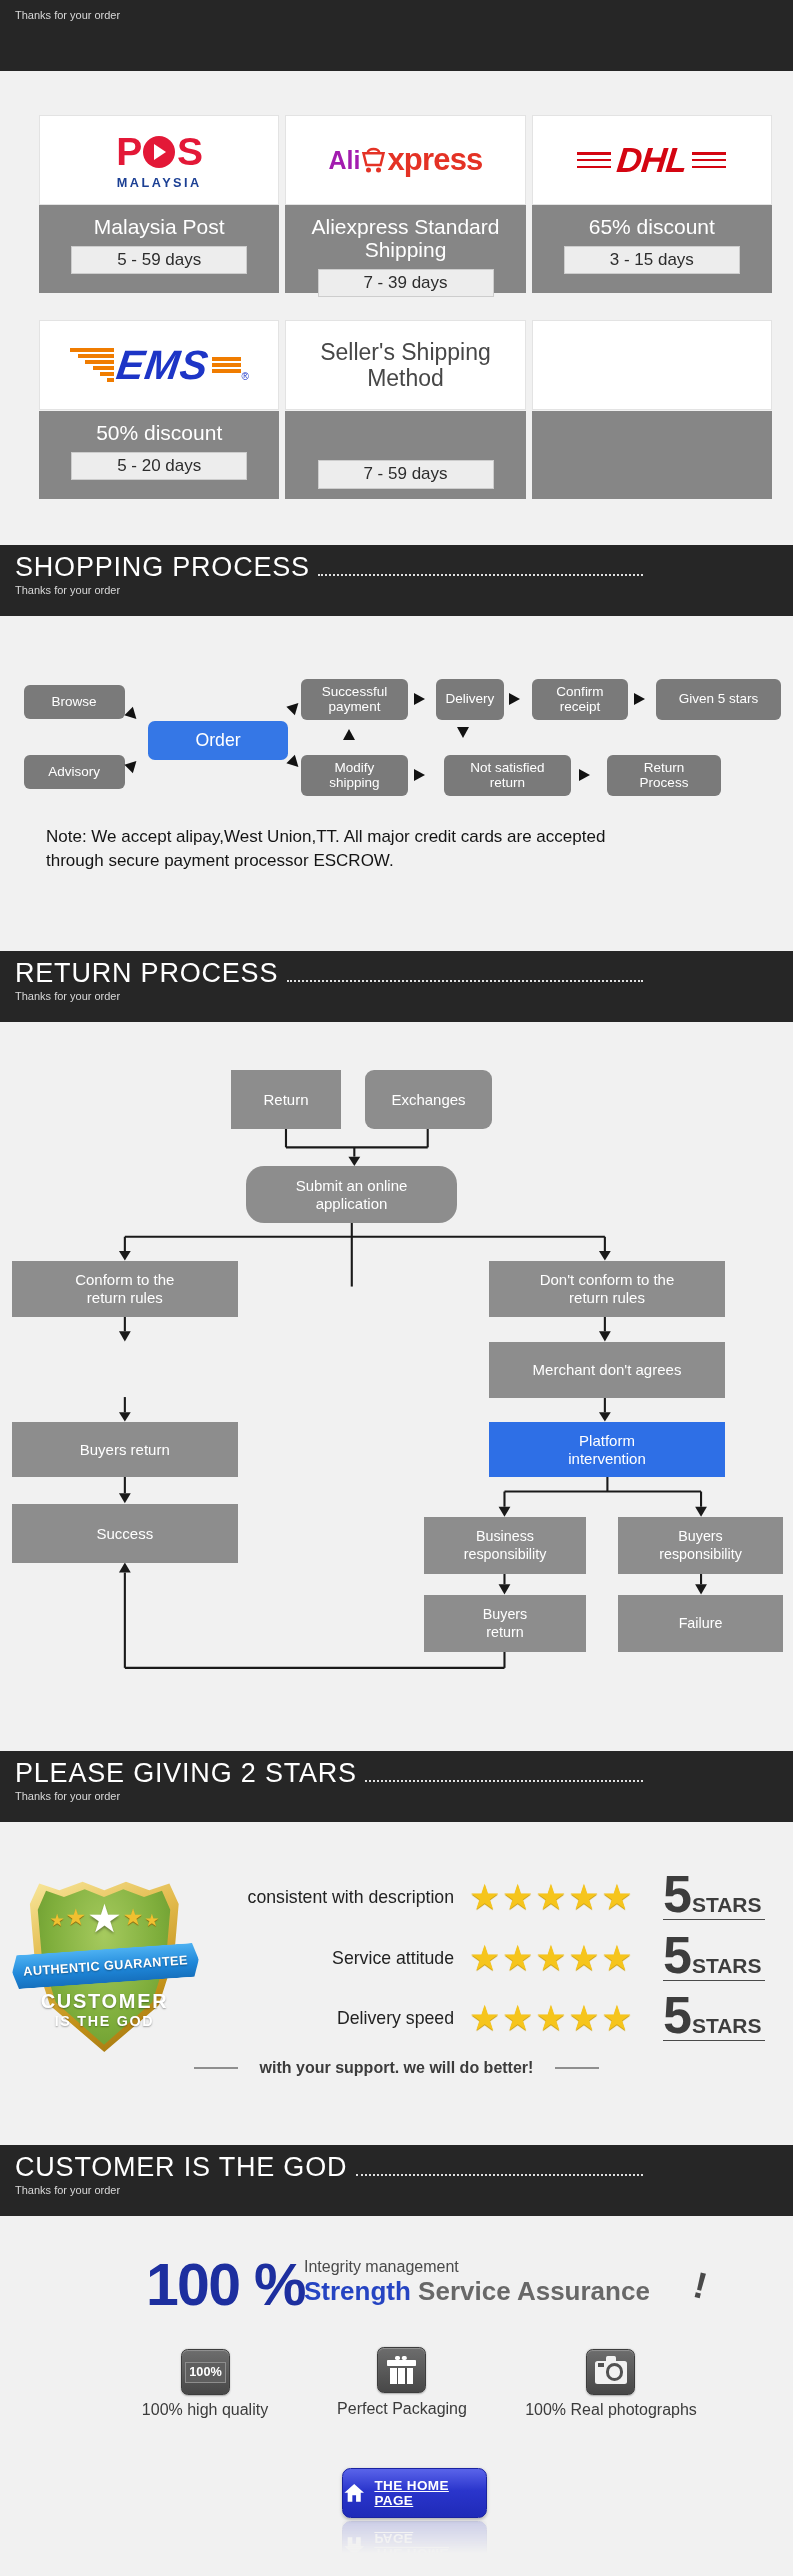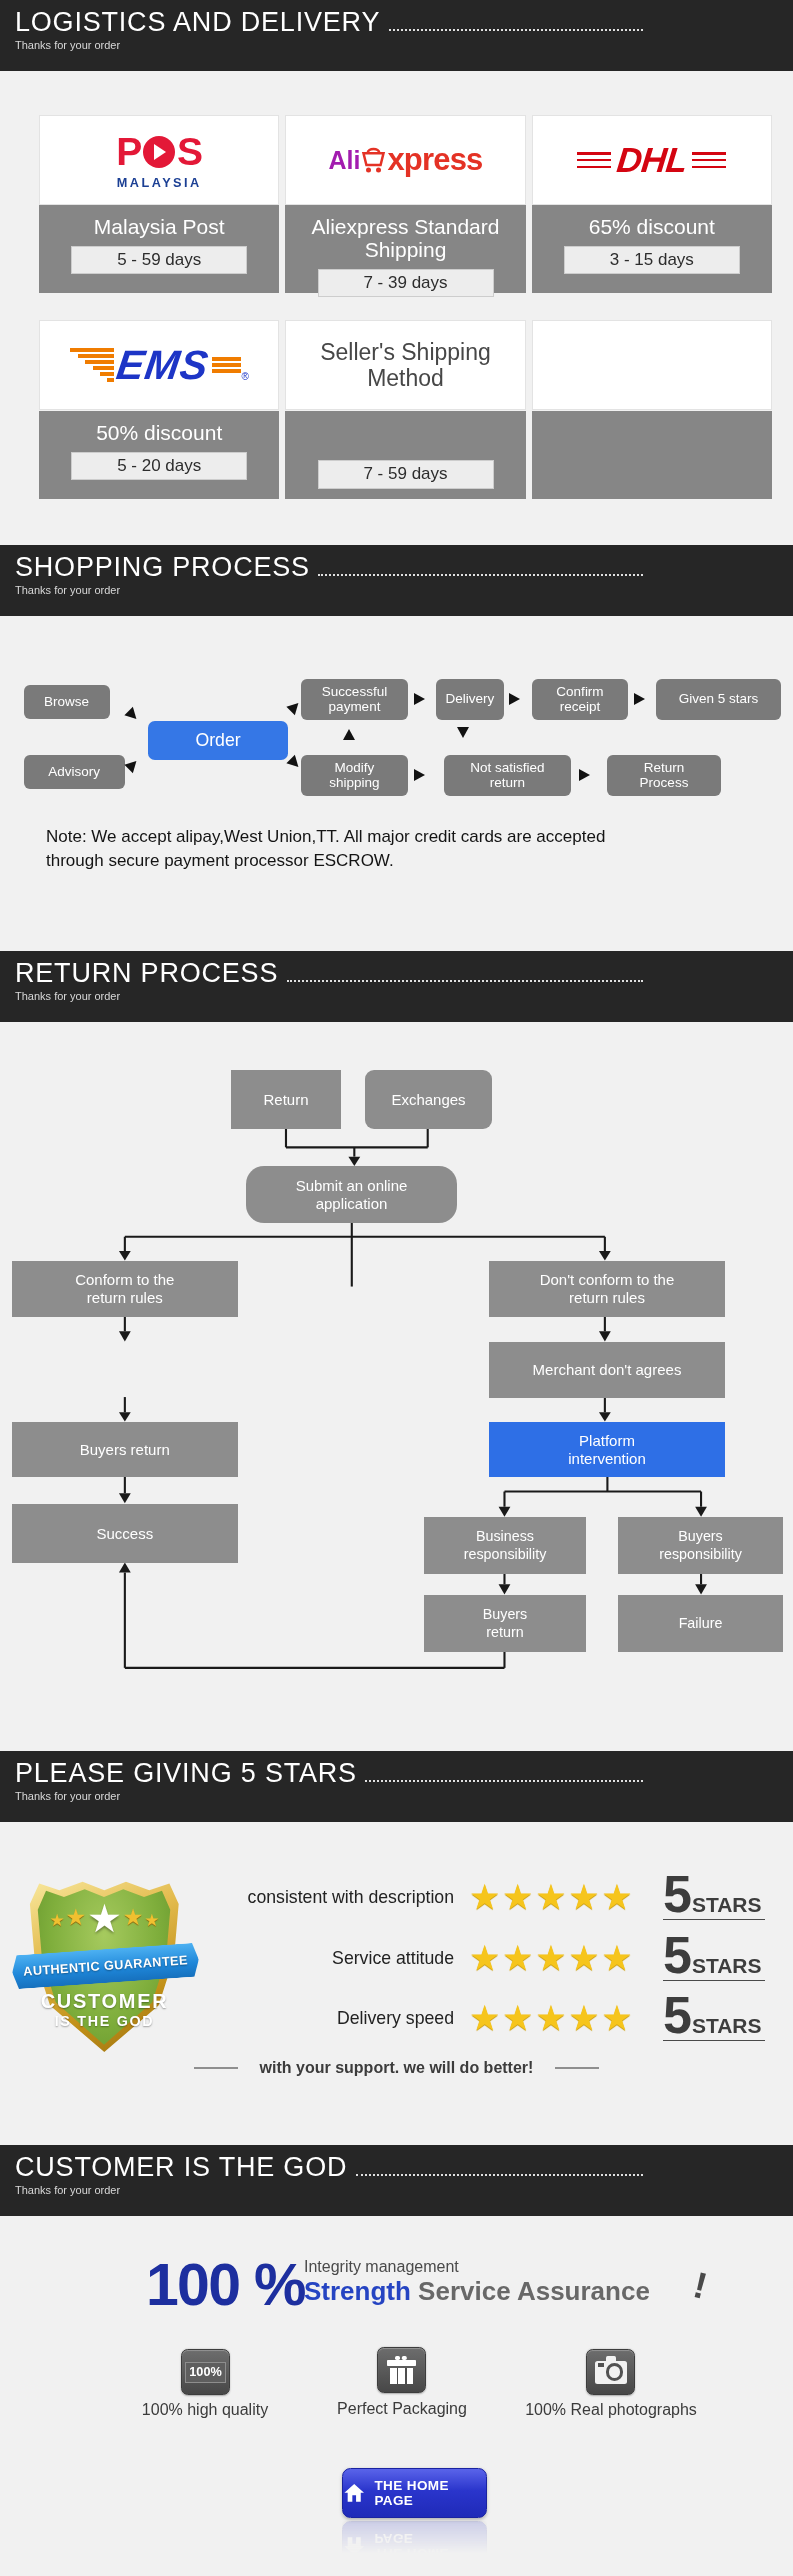--- a/index.html
+++ b/index.html
@@ -86,35 +86,31 @@
   .gift{position:relative;width:29px;height:29px;}
   .gift-knot{position:absolute;top:0;left:8.4px;width:5px;height:4.2px;background:#fff;border-radius:1.7px;box-shadow:6.8px 0 0 #fff;}
   .gift-lid{position:absolute;top:4.2px;left:0;width:29px;height:6.8px;background:#fff;border-radius:0.8px;}
   .gift-body{position:absolute;top:12.7px;left:2.5px;width:23.6px;height:16px;background:linear-gradient(to right,#fff 0 6.8px,#4e4e4e 6.8px 8.4px,#fff 8.4px 15px,#4e4e4e 15px 17px,#fff 17px 23.6px);}
   .cam{position:relative;width:32px;height:23px;background:#f2f2f2;border-radius:2.5px;}
   .cam-bump{position:absolute;top:-4.2px;left:11.8px;width:9.3px;height:5px;background:#f2f2f2;border-radius:1.7px 1.7px 0 0;}
   .cam-lens{position:absolute;top:2.5px;left:11px;width:11.8px;height:11.8px;border:3.4px solid #525252;border-radius:50%;background:#f2f2f2;}
   .cam-flash{position:absolute;top:2.5px;left:3.4px;width:5.9px;height:4.2px;background:#525252;}
   .f-label{position:absolute;font-size:16px;color:#3b3b3b;text-align:center;width:186px;}
   .home-btn{position:absolute;left:342px;top:2468px;width:145px;height:50px;background:linear-gradient(#5a64ea 0%,#2a35cc 45%,#1f2ab8 100%);border:0.8px solid #1a23a0;border-radius:8.4px;box-sizing:border-box;display:flex;align-items:center;justify-content:center;cursor:pointer;box-shadow:0 1.7px 3.4px rgba(0,0,0,.25);}
-  .home-btn span{color:#fff;font-size:13.5px;font-weight:bold;margin-left:9px;letter-spacing:0.4px;}
+  .home-btn span{color:#fff;font-size:13.5px;font-weight:bold;margin-left:9px;letter-spacing:0.4px;text-decoration:underline;}
   .btn-reflect{position:absolute;left:342px;top:2521px;width:145px;height:50px;transform:scaleY(-1);opacity:.22;pointer-events:none;-webkit-mask-image:linear-gradient(to top,rgba(0,0,0,.8),transparent 65%);mask-image:linear-gradient(to top,rgba(0,0,0,.8),transparent 65%);}
   .btn-reflect .home-btn{position:absolute;left:0;top:0;}
   svg.connectors{position:absolute;left:0;top:1046px;}
 </style>
 </head>
 <body>
 
 <div id="page">
 
   <div class="sec-hdr" style="top:0;">
-    <div class="hdr-row">
-      <div class="hdr-title">LOGISTICS AND DELIVERY</div>
-      <div class="hdr-dots"></div>
-    </div>
     <div class="hdr-sub">Thanks for your order</div>
   </div>
 
   <div class="carrier-grid" style="top:115px;grid-template-rows:90px 88px;">
     <div class="logo-cell">
       <div class="pos-row">
         <span class="pos-letter">P</span>
         <span class="pos-o"></span>
         <span class="pos-letter">S</span>
       </div>
@@ -188,21 +184,21 @@
   </div>
 
   <div class="sec-hdr" style="top:545px;">
     <div class="hdr-row">
       <div class="hdr-title">SHOPPING PROCESS</div>
       <div class="hdr-dots"></div>
     </div>
     <div class="hdr-sub">Thanks for your order</div>
   </div>
 
-  <div class="sbox" style="left:23.6px;top:685px;width:86px;height:34px;">Browse</div>
+  <div class="sbox" style="left:23.6px;top:685px;width:101px;height:34px;">Browse</div>
   <div class="sbox" style="left:23.6px;top:755px;width:101px;height:34px;">Advisory</div>
   <div class="sbox sbox-blue" style="left:148px;top:721px;width:140px;height:39px;">Order</div>
   <div class="sbox" style="left:301px;top:679px;width:107px;height:41px;">
       <span style="max-width:84px;">Successful payment</span>
     </div>
   <div class="sbox" style="left:436px;top:679px;width:68px;height:41px;">Delivery</div>
   <div class="sbox" style="left:532px;top:679px;width:96px;height:41px;">
       <span style="max-width:68px;">Confirm receipt</span>
     </div>
   <div class="sbox" style="left:656px;top:679px;width:125px;height:41px;">Given 5 stars</div>
@@ -307,21 +303,21 @@
   <div class="rbox" style="left:618px;top:1517px;width:165px;height:57px;font-size:14.3px;">
       <span class="rwrap" style="max-width:110px;">Buyers responsibility</span>
     </div>
   <div class="rbox" style="left:424px;top:1595px;width:162px;height:57px;font-size:14.3px;">
       <span class="rwrap" style="max-width:59px;">Buyers return</span>
     </div>
   <div class="rbox" style="left:618px;top:1595px;width:165px;height:57px;font-size:14.3px;">Failure</div>
 
   <div class="sec-hdr" style="top:1751px;">
     <div class="hdr-row">
-      <div class="hdr-title">PLEASE GIVING 5 STARS</div>
+      <div class="hdr-title">PLEASE GIVING 2 STARS</div>
       <div class="hdr-dots"></div>
     </div>
     <div class="hdr-sub">Thanks for your order</div>
   </div>
 
   <div class="badge">
     <div class="shield-gold"></div>
     <div class="shield-green"></div>
     <div class="crown">
       <span class="g1">★</span>

